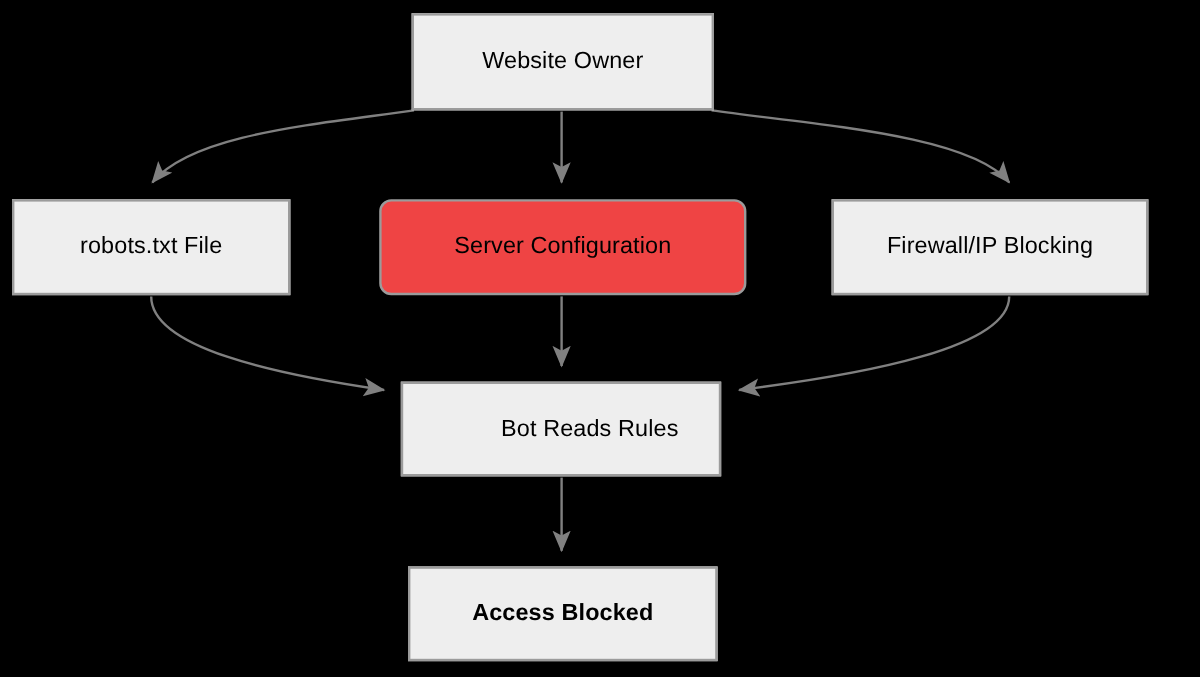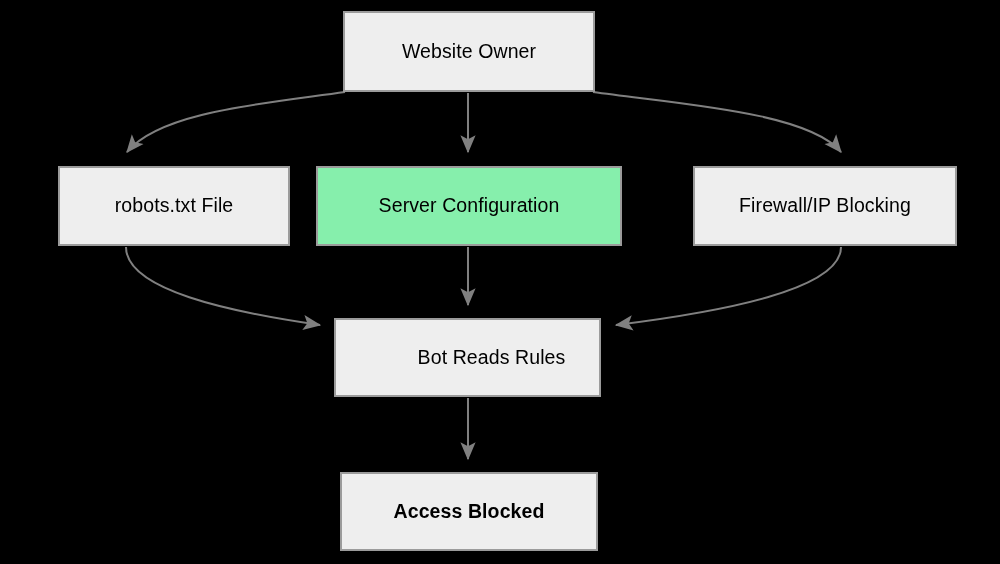--- a/index.html
+++ b/index.html
@@ -63,25 +63,25 @@
         <path d="M 468 247 L 468 305" stroke="#808080"></path>
         <path d="M 841 247 C 841 290 720 312 616 325" stroke="#808080"></path>
         <path d="M 468 398 L 468 459" stroke="#808080"></path>
       </g>
   </svg>
 
   <div class="node" style="left: 343px; top: 11px; width: 252px; height: 81px; background: rgb(238, 238, 238); border-color: rgb(155, 155, 155); color: rgb(0, 0, 0);">
     <span class="node-label">Website Owner</span>
   </div>
 
-  <div class="node" style="left: 10px; top: 166px; width: 232px; height: 80px; background: rgb(238, 238, 238); border-color: rgb(155, 155, 155); color: rgb(0, 0, 0); margin-left: 48px;">
+  <div class="node" style="left: 10px; top: 166px; width: 232px; height: 80px; background: rgb(238, 238, 238); border-color: rgb(155, 155, 155); color: rgb(0, 0, 0);">
     <span class="node-label">robots.txt File</span>
   </div>
 
-  <div class="node" style="left: 316px; top: 166px; width: 306px; height: 80px; background: #86efac; border-color: rgb(155, 155, 155); color: rgb(0, 0, 0);">
+  <div class="node" style="left: 316px; top: 166px; width: 306px; height: 80px; background: #ef4444; border-color: rgb(155, 155, 155); color: rgb(0, 0, 0); border-radius: 10px;">
     <span class="node-label">Server Configuration</span>
   </div>
 
   <div class="node" style="left: 693px; top: 166px; width: 264px; height: 80px; background: rgb(238, 238, 238); border-color: rgb(155, 155, 155); color: rgb(0, 0, 0);">
     <span class="node-label">Firewall/IP Blocking</span>
   </div>
 
   <div class="node" style="left: 334px; top: 318px; width: 267px; height: 79px; background: rgb(238, 238, 238); border-color: rgb(155, 155, 155); color: rgb(0, 0, 0); padding-left: 48px;">
     <span class="node-label">Bot Reads Rules</span>
   </div>

